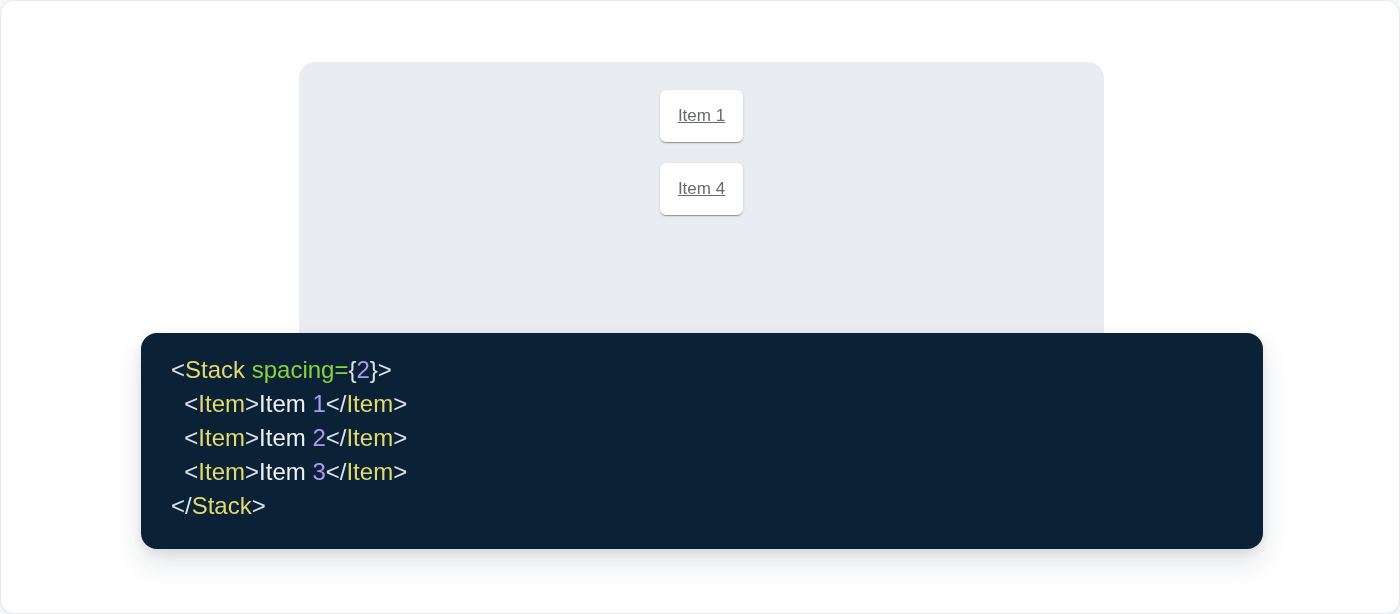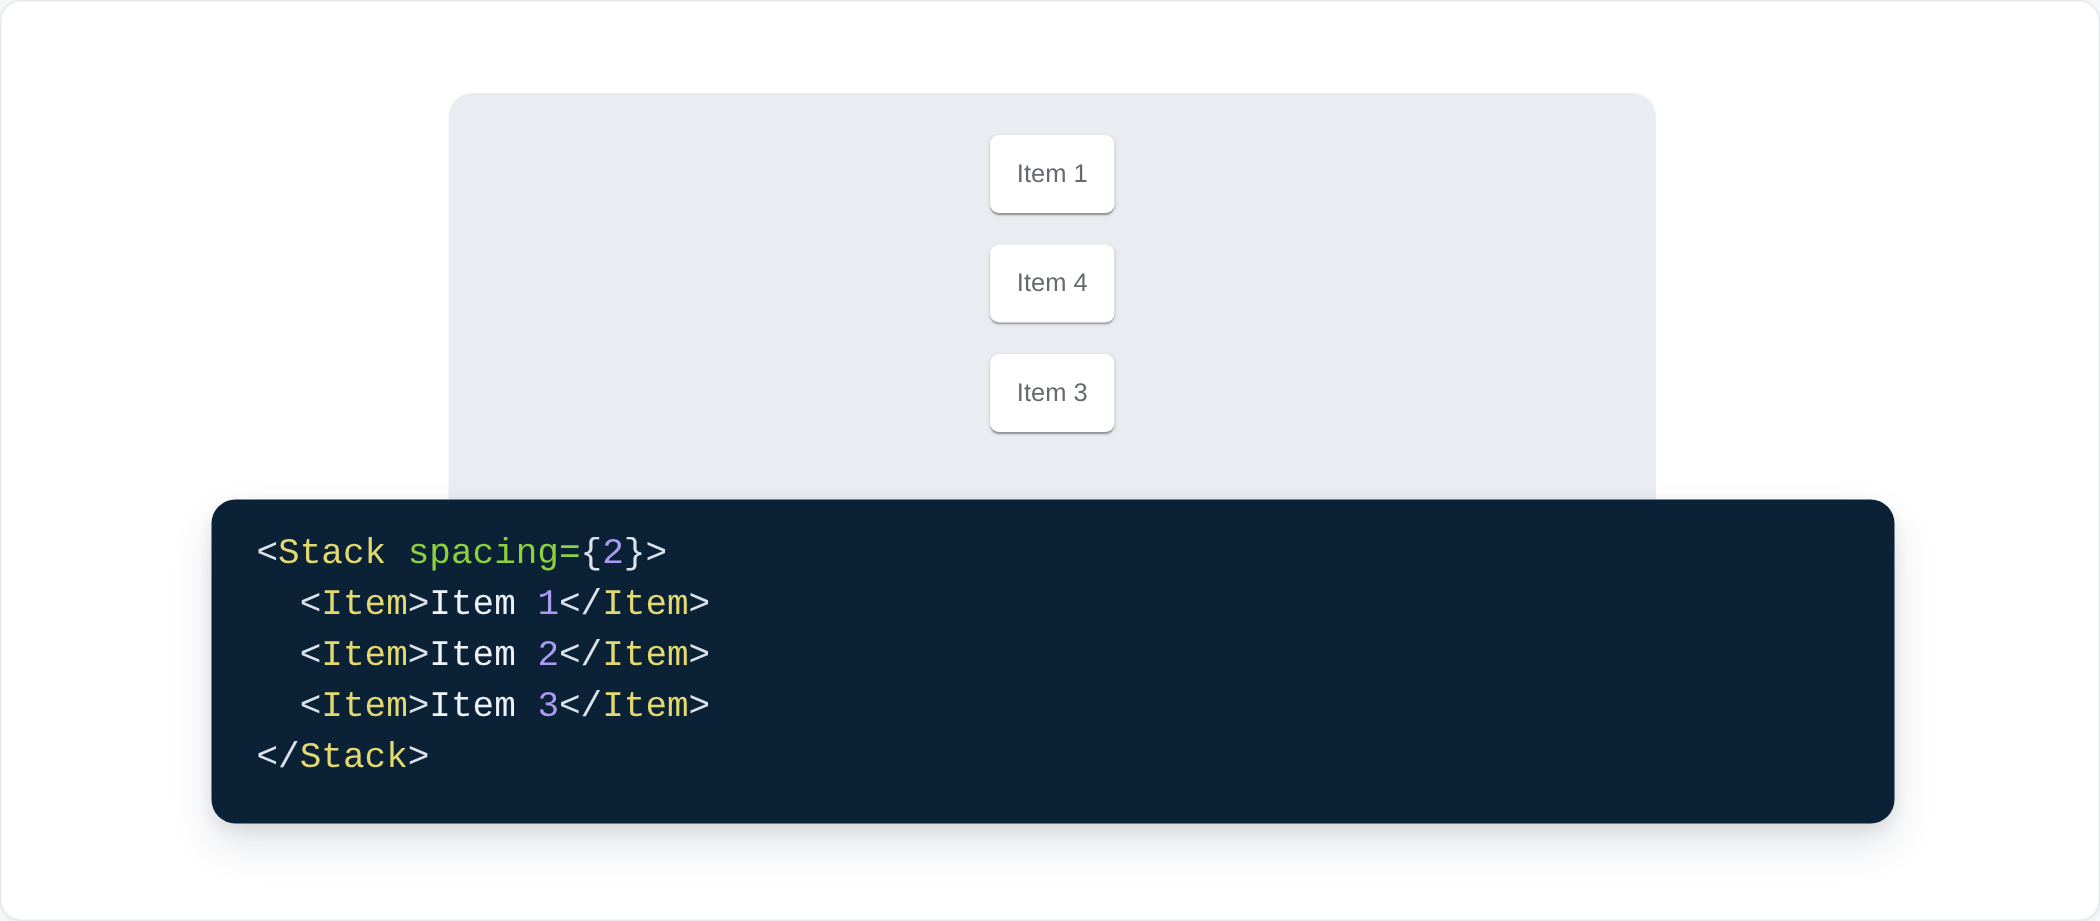--- a/index.html
+++ b/index.html
@@ -41,32 +41,33 @@
     background: #ffffff;
     border-radius: 6px;
     padding: 14px 18px;
     font-size: 17px;
     line-height: 24px;
     color: var(--item-color, #66696e);
     text-align: left;
     box-shadow: 0 2px 1px -1px rgba(0,0,0,0.2),
                 0 1px 1px 0 rgba(0,0,0,0.14),
                 0 1px 3px 0 rgba(0,0,0,0.12);
+    text-decoration: underline;
   }
   .code-block {
     position: absolute;
     left: 140px;
     top: 332px;
     width: 1122px;
     height: 216px;
     background: var(--code-bg, #0a2136);
     border-radius: 16px;
     padding: 20px 30px 26px 30px;
     box-shadow: 0 14px 28px rgba(13,32,56,0.12), 0 4px 10px rgba(13,32,56,0.08);
-    font-family: Liberation Mono, monospace;
+    font-family: Liberation Sans, sans-serif;
     font-size: 24px;
     line-height: 34px;
     white-space: pre;
     overflow: hidden;
   }
   .code-line { display: block; }
   .tok-tag   { color: var(--tok-tag,   #e3d96f); }
   .tok-attr  { color: var(--tok-attr,  #8dd13f); }
   .tok-num   { color: var(--tok-num,   #ab9bf2); }
   .tok-punct { color: var(--tok-punct, #dbe2ea); }
@@ -74,19 +75,18 @@
 </style>
 </head>
 <body>
 
 <div class="app-card">
 
   <div class="demo-panel">
     <div class="stack" id="stack">
         <div class="stack-item">Item 1</div>
         <div class="stack-item">Item 4</div>
-        <div class="stack-item">Item 3</div>
       </div>
   </div>
 
   <div class="code-block" id="code-block"><span class="code-line"><span class="tok-punct">&lt;</span><span class="tok-tag">Stack</span><span class="tok-plain"> </span><span class="tok-attr">spacing</span><span class="tok-attr">=</span><span class="tok-punct">{</span><span class="tok-num">2</span><span class="tok-punct">}</span><span class="tok-punct">&gt;</span></span><span class="code-line"><span class="tok-plain">  </span><span class="tok-punct">&lt;</span><span class="tok-tag">Item</span><span class="tok-punct">&gt;</span><span class="tok-plain">Item </span><span class="tok-num">1</span><span class="tok-punct">&lt;/</span><span class="tok-tag">Item</span><span class="tok-punct">&gt;</span></span><span class="code-line"><span class="tok-plain">  </span><span class="tok-punct">&lt;</span><span class="tok-tag">Item</span><span class="tok-punct">&gt;</span><span class="tok-plain">Item </span><span class="tok-num">2</span><span class="tok-punct">&lt;/</span><span class="tok-tag">Item</span><span class="tok-punct">&gt;</span></span><span class="code-line"><span class="tok-plain">  </span><span class="tok-punct">&lt;</span><span class="tok-tag">Item</span><span class="tok-punct">&gt;</span><span class="tok-plain">Item </span><span class="tok-num">3</span><span class="tok-punct">&lt;/</span><span class="tok-tag">Item</span><span class="tok-punct">&gt;</span></span><span class="code-line"><span class="tok-punct">&lt;/</span><span class="tok-tag">Stack</span><span class="tok-punct">&gt;</span></span></div>
 
 </div>
 
 </body></html>

